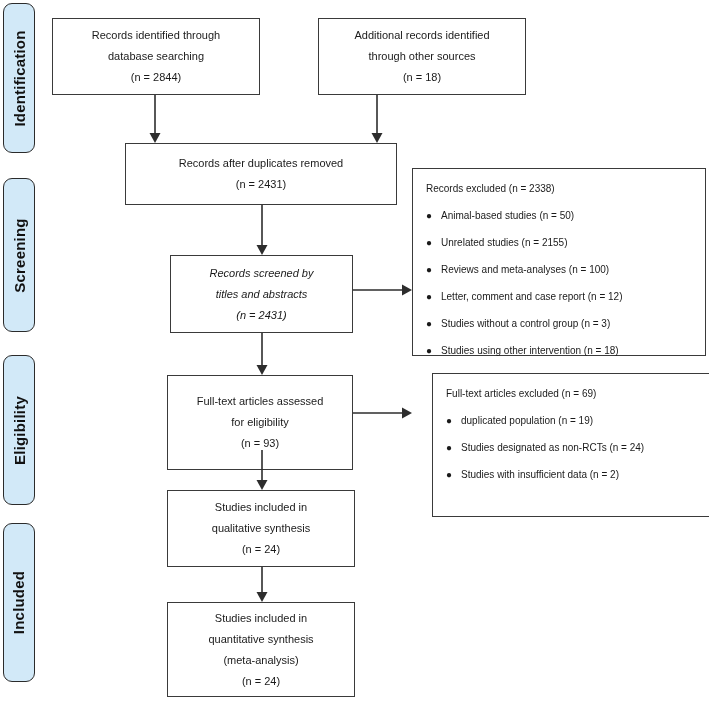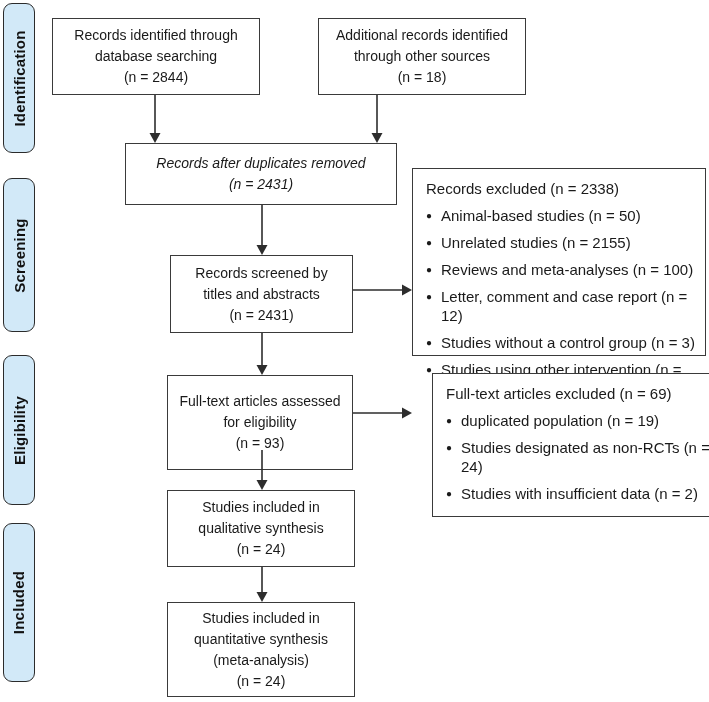--- a/index.html
+++ b/index.html
@@ -45,40 +45,40 @@
   
   .flowbox {
     position: absolute;
     background: #ffffff;
     border: 1.5px solid #3a3a3a;
     box-sizing: border-box;
     display: flex;
     align-items: center;
     justify-content: center;
     text-align: center;
-    font-size: 14px;
+    font-size: 11px;
     line-height: 21px;
     white-space: pre-line;
     padding: 2px 4px;
   }
   #box-identified   { left: 52px;  top: 18px;  width: 208px; height: 77px; }
   #box-additional   { left: 274px; top: 18px;  width: 208px; height: 77px; margin-left: 44px; }
-  #box-duplicates   { left: 125px; top: 143px; width: 272px; height: 62px; font-style: italic; }
-  #box-screened     { left: 170px; top: 255px; width: 183px; height: 78px; }
+  #box-duplicates   { left: 125px; top: 143px; width: 272px; height: 62px; }
+  #box-screened     { left: 170px; top: 255px; width: 183px; height: 78px; font-style: italic; }
   #box-fulltext     { left: 167px; top: 375px; width: 186px; height: 95px; }
   #box-qualitative  { left: 167px; top: 490px; width: 188px; height: 77px; }
   #box-quantitative { left: 167px; top: 602px; width: 188px; height: 95px; }
 
   
   .exclbox {
     position: absolute;
     background: #ffffff;
     border: 1.5px solid #3a3a3a;
     box-sizing: border-box;
-    font-size: 15px;
+    font-size: 10px;
     line-height: 19px;
     padding: 9px 10px 8px 13px;
   }
   #excl-records  { left: 412px; top: 168px; width: 294px; height: 188px; }
   #excl-fulltext { left: 432px; top: 373px; width: 294px; height: 144px; }
   .exclbox .excl-title { margin: 1px 0 0 0; }
   .exclbox ul {
     list-style: none;
     margin: 0;
     padding: 0;

